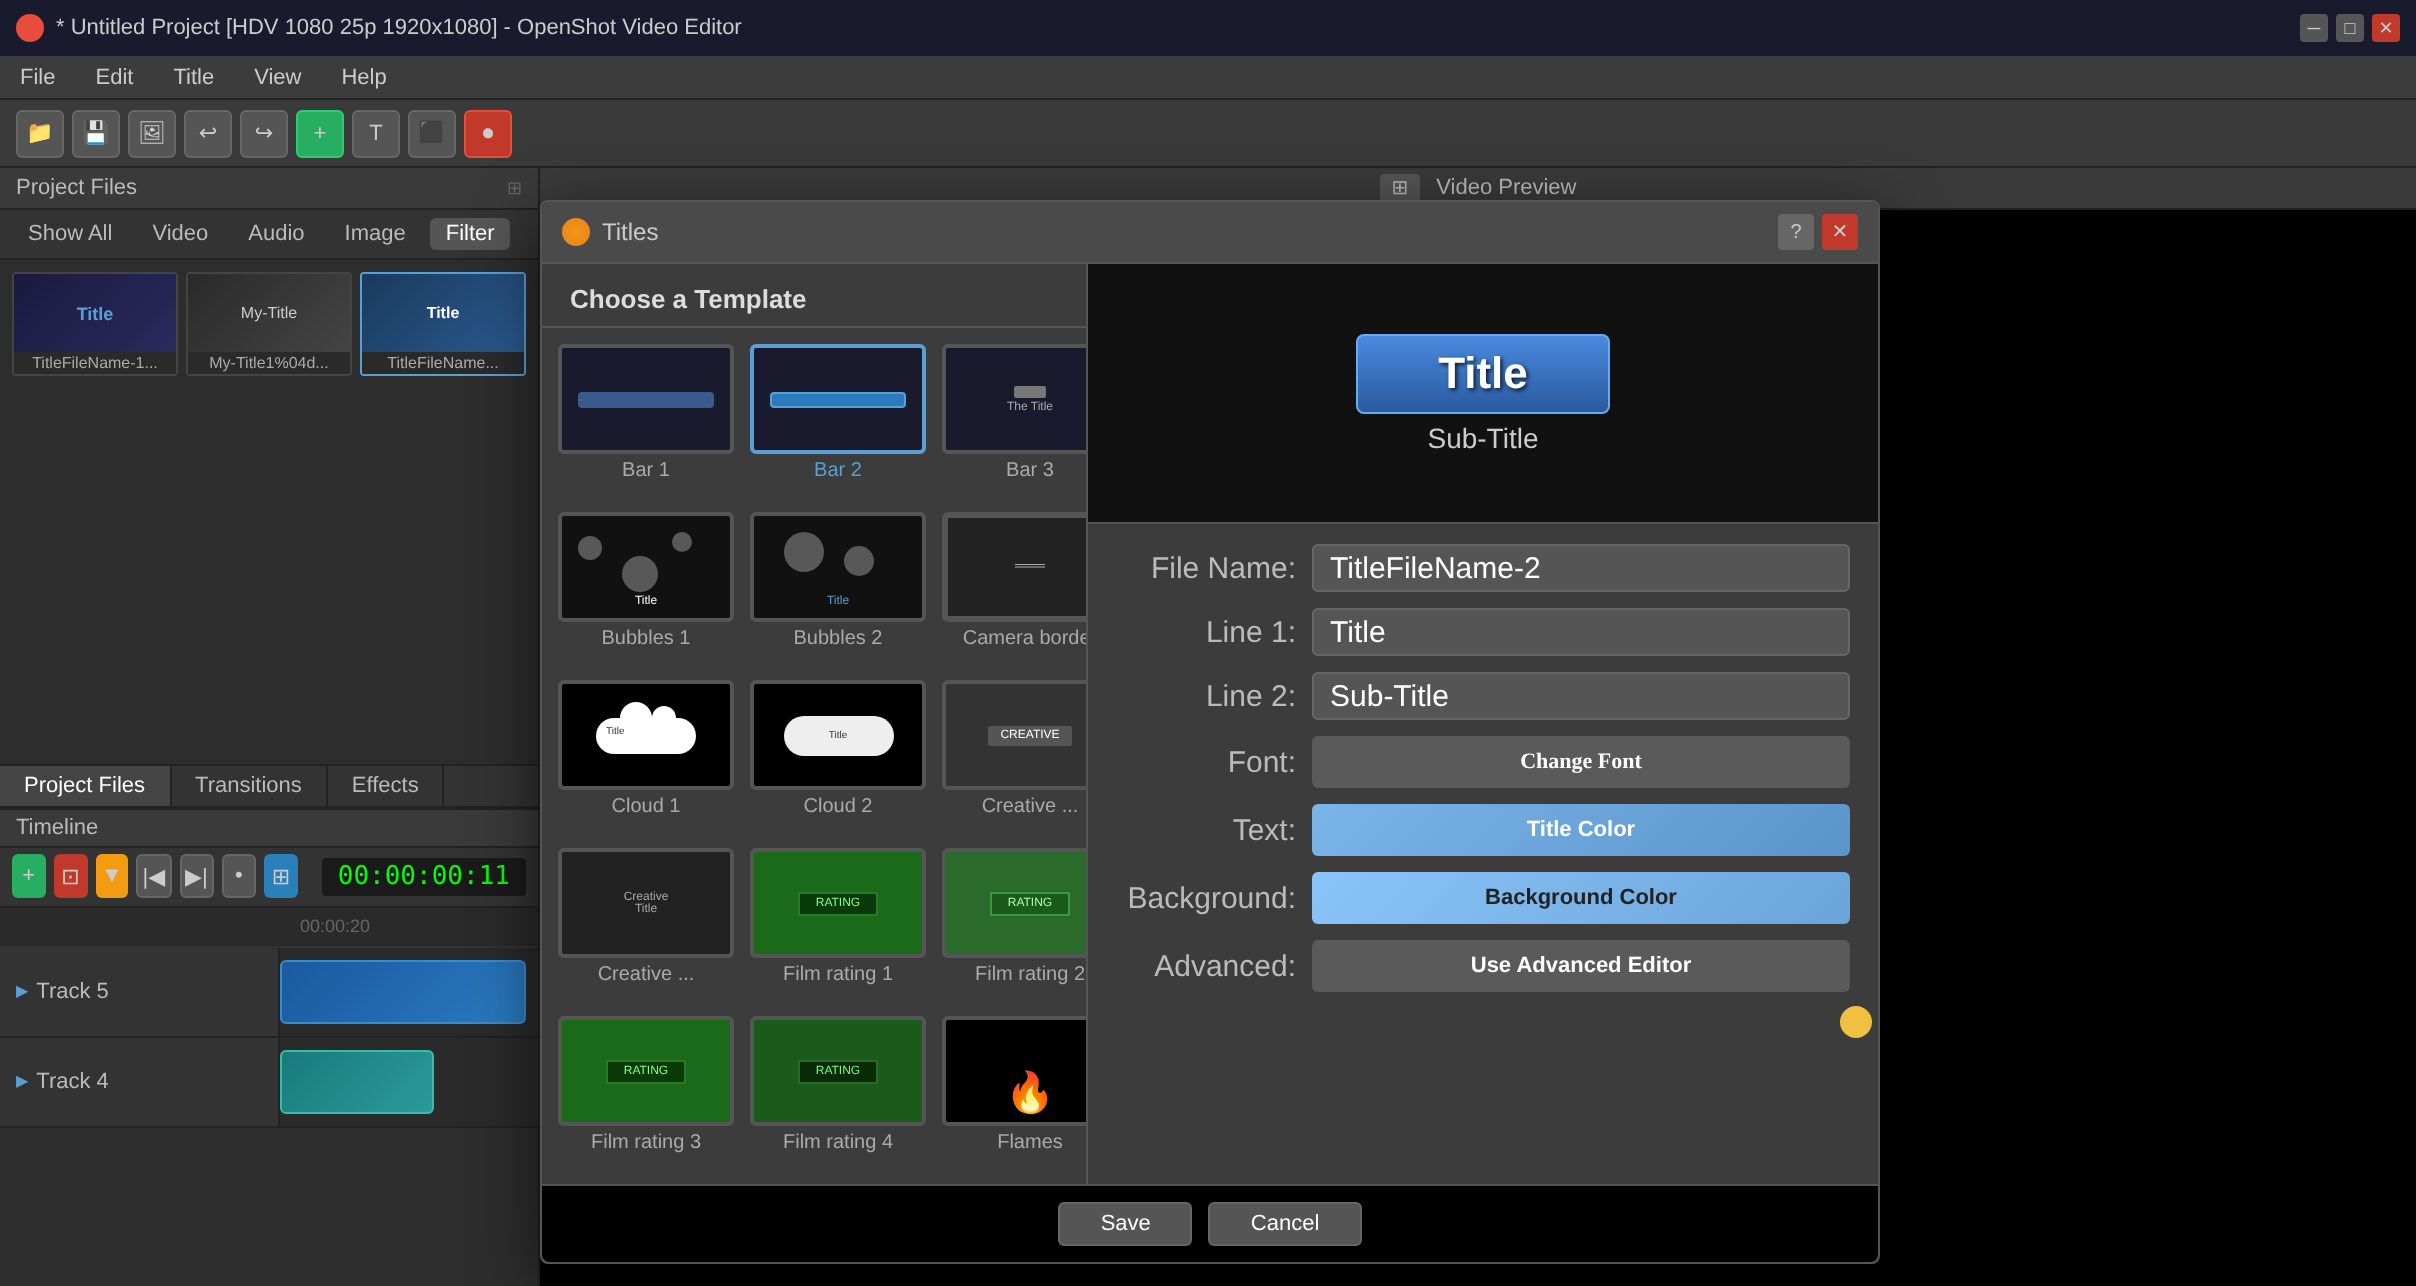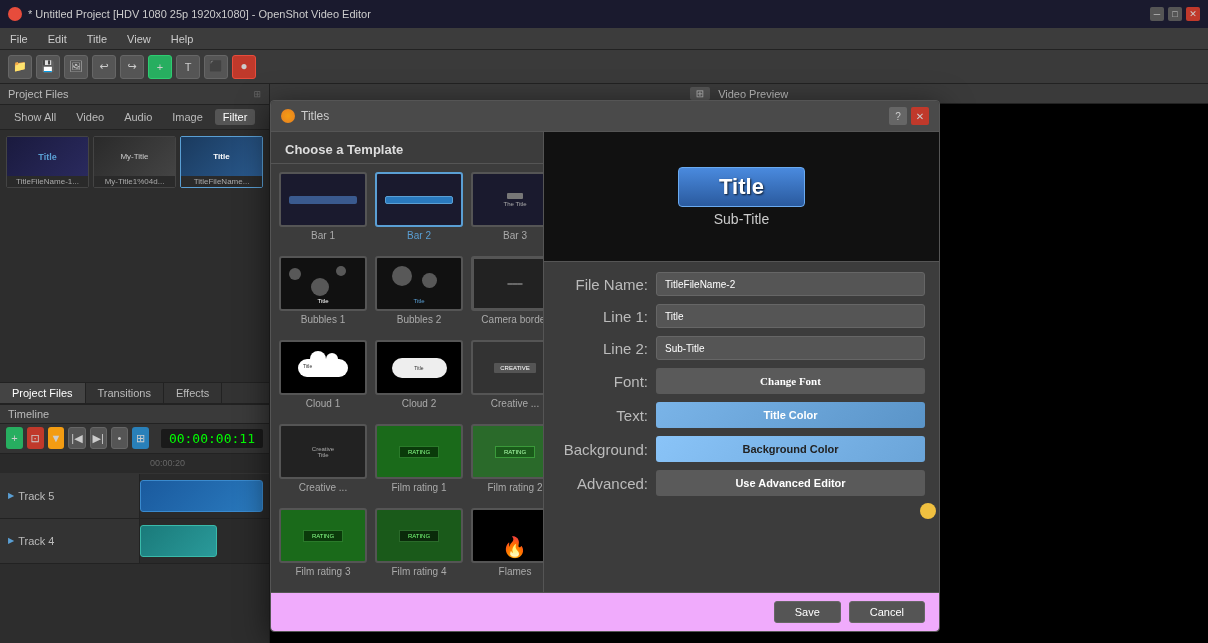--- a/index.html
+++ b/index.html
@@ -425,21 +425,21 @@
       font-size: 15px;
       color: #bbb;
       text-align: right;
     }
     .field-value {
       flex: 1;
       background: #555;
       border: 1px solid #666;
       border-radius: 3px;
       padding: 3px 8px;
-      font-size: 10px;
+      font-size: 15px;
       color: #fff;
       height: 24px;
     }
     .field-btn {
       flex: 1;
       height: 26px;
       border: none;
       border-radius: 3px;
       cursor: pointer;
       font-size: 11px;
@@ -452,24 +452,24 @@
     }
     .field-btn.bg-color-btn {
       background: linear-gradient(135deg, #8ac4f8, #6aa4d8);
       color: #222;
     }
     .field-btn.advanced-btn { background: #5a5a5a; color: #fff; }
 
     .dialog-footer {
       padding: 8px 14px;
       display: flex;
-      justify-content: flex-end;
+      justify-content: center;
       gap: 8px;
       border-top: 1px solid #555;
-      background: #f0abfc;
+      background: #000000;
       border-radius: 0 0 4px 4px;
     }
     .footer-btn {
       padding: 4px 20px;
       border-radius: 3px;
       border: none;
       cursor: pointer;
       font-size: 11px;
     }
     .footer-btn.save { background: #555; color: #fff; border: 1px solid #666; }

